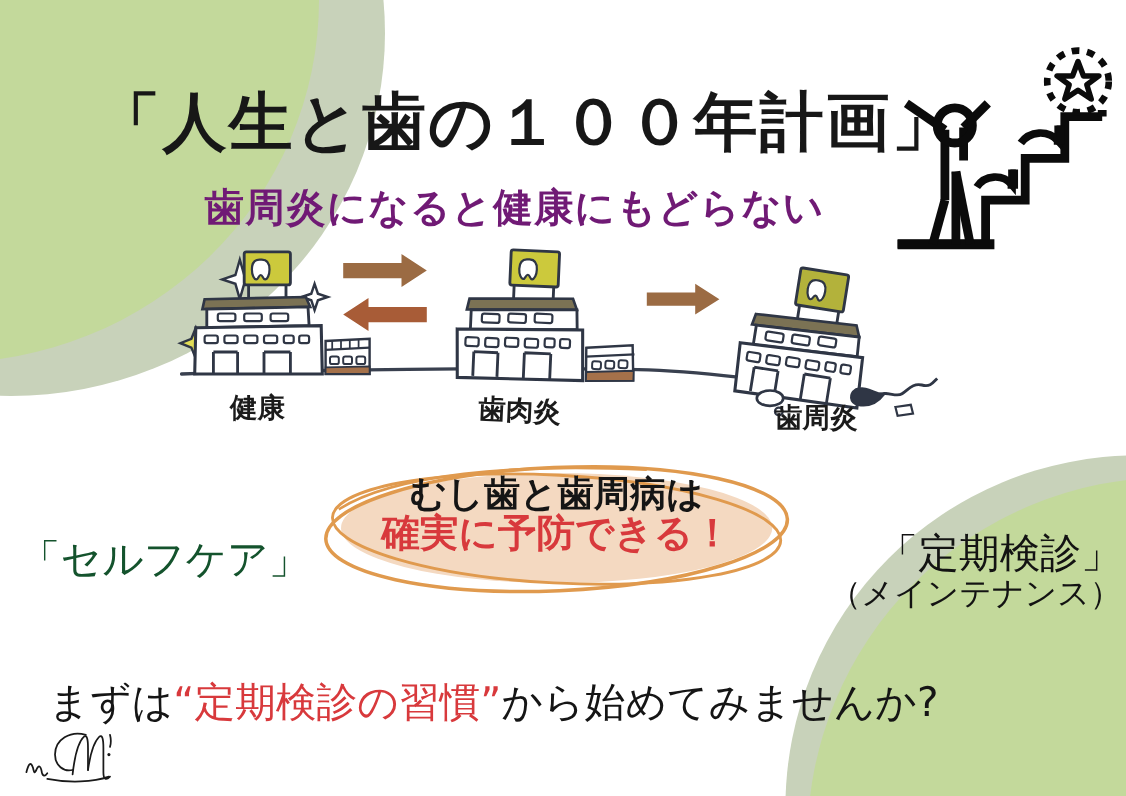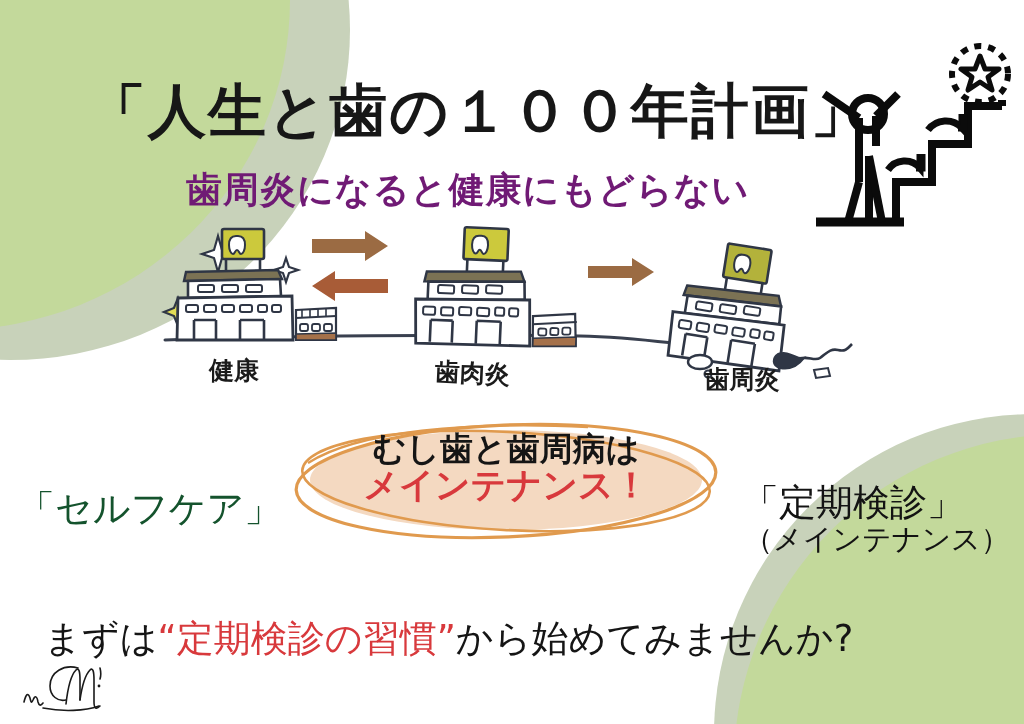--- a/index.html
+++ b/index.html
@@ -149,35 +149,35 @@
     top: 484px;
     font-size: 37px;
     font-weight: 500;
     color: #14532d;
     white-space: nowrap;
   }
   #checkup-block {
     position: absolute;
     left: 742px;
     top: 482px;
-    text-align: left;
+    text-align: right;
     line-height: 1.12;
   }
   #checkup-label {
     font-size: 37px;
     font-weight: 500;
     color: #131313;
     white-space: nowrap;
   }
   #maintenance-label {
     font-size: 29px;
     font-weight: 500;
     color: #131313;
     white-space: nowrap;
-    margin-left: 2px;
+    margin-left: 12px;
   }
 
   
   #cta-line {
     position: absolute;
     left: 44px;
     top: 614px;
     font-size: 37px;
     font-weight: 400;
     color: #151515;
@@ -363,21 +363,21 @@
 
   <div id="oval-group">
     <div id="oval-fill"></div>
     <svg id="oval-strokes" viewBox="0 0 436 124" aria-hidden="true">
       <ellipse cx="218" cy="62" rx="210" ry="56" fill="none" stroke="#e09a4e" stroke-width="3.2" transform="rotate(-2.5 218 62)"></ellipse>
       <ellipse cx="218" cy="62" rx="204" ry="49" fill="none" stroke="#e09a4e" stroke-width="2.6" transform="rotate(3 218 62)"></ellipse>
       <path d="M20 44 C70 12, 180 2, 300 8" fill="none" stroke="#e09a4e" stroke-width="2.4"></path>
     </svg>
     <div id="oval-text">
       <div class="oval-line-1">むし歯と歯周病は</div>
-      <div class="oval-line-2">メインテナンス！</div>
+      <div class="oval-line-2">確実に予防できる！</div>
     </div>
   </div>
 
   <div id="selfcare-label">「セルフケア」</div>
 
   <div id="checkup-block">
     <div id="checkup-label">「定期検診」</div>
     <div id="maintenance-label">（メインテナンス）</div>
   </div>
 

